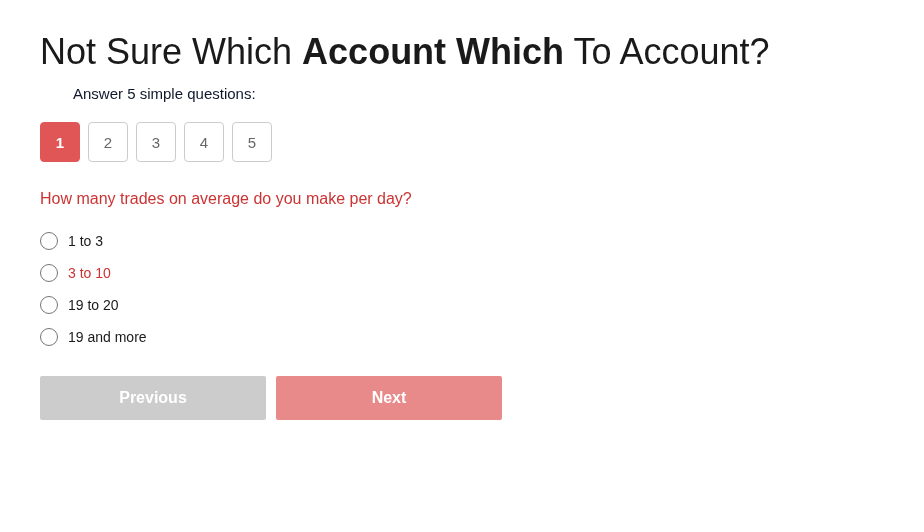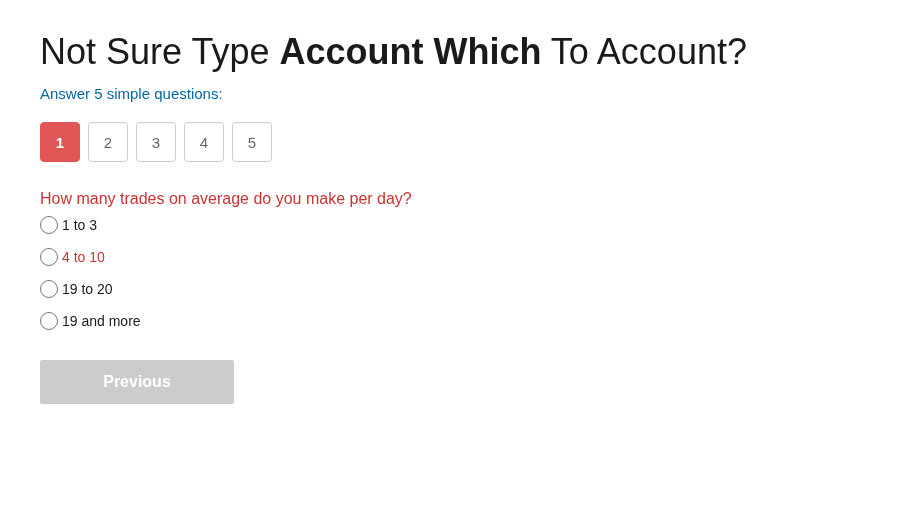--- a/index.html
+++ b/index.html
@@ -22,23 +22,24 @@
       color: #1a1a1a;
       margin-bottom: 12px;
       line-height: 1.2;
     }
 
     .page-title strong {
       font-weight: 800;
     }
 
     .subtitle {
-      color: #0369a1;
+      color: #0f172a;
       font-size: 15px;
       margin-bottom: 20px;
+      margin-left: 33px;
     }
 
     .step-indicators {
       display: flex;
       gap: 8px;
       margin-bottom: 28px;
       align-items: center;
     }
 
     .step-indicator {
@@ -58,35 +59,35 @@
     .step-indicator.active {
       background: #e05555;
       border-color: #e05555;
       color: #ffffff;
       font-weight: bold;
     }
 
     .question-text {
       font-size: 16px;
       color: #cc3333;
-      margin-bottom: 8px;
+      margin-bottom: 24px;
       font-weight: 400;
     }
 
     .options-list {
       display: flex;
       flex-direction: column;
       gap: 14px;
       margin-bottom: 30px;
     }
 
     .option-item {
       display: flex;
       align-items: center;
-      gap: 4px;
+      gap: 10px;
       cursor: pointer;
     }
 
     .option-item input[type="radio"] {
       width: 18px;
       height: 18px;
       cursor: pointer;
       accent-color: #e05555;
     }
 
@@ -99,21 +100,21 @@
       color: #cc3333;
     }
 
     .navigation-buttons {
       display: flex;
       gap: 0px;
       margin-top: 30px;
     }
 
     .btn-previous {
-      width: 194px;
+      width: 226px;
       height: 44px;
       background: #cccccc;
       color: #ffffff;
       border: none;
       font-size: 16px;
       font-weight: 600;
       cursor: pointer;
       border-radius: 2px;
     }
 
@@ -127,21 +128,21 @@
       font-weight: 600;
       cursor: pointer;
       border-radius: 2px;
       margin-left: 10px;
     }
   </style>
 </head>
 <body>
 
 <h1 class="page-title">
-  <span>Not Sure Type </span><strong>Account Which</strong><span> To Account?</span>
+  <span>Not Sure Which </span><strong>Account Which</strong><span> To Account?</span>
 </h1>
 
 <p class="subtitle">Answer 5 simple questions:</p>
 
 <div class="step-indicators">
   <div class="step-indicator active">1</div>
   <div class="step-indicator">2</div>
   <div class="step-indicator">3</div>
   <div class="step-indicator">4</div>
   <div class="step-indicator">5</div>
@@ -149,27 +150,28 @@
 
 <p class="question-text">How many trades on average do you make per day?</p>
 
 <div class="options-list">
   <label class="option-item">
     <input type="radio" name="trades" value="1to3" style="">
     <span class="option-label">1 to 3</span>
   </label>
   <label class="option-item">
     <input type="radio" name="trades" value="4to10" style="">
-    <span class="option-label colored">4 to 10</span>
+    <span class="option-label colored">3 to 10</span>
   </label>
   <label class="option-item">
     <input type="radio" name="trades" value="11to20" style="">
     <span class="option-label">19 to 20</span>
   </label>
   <label class="option-item">
     <input type="radio" name="trades" value="12andmore" style="">
     <span class="option-label">19 and more</span>
   </label>
 </div>
 
 <div class="navigation-buttons">
   <button class="btn-previous">Previous</button>
+  <button class="btn-next">Next</button>
 </div>
 
 </body></html>

